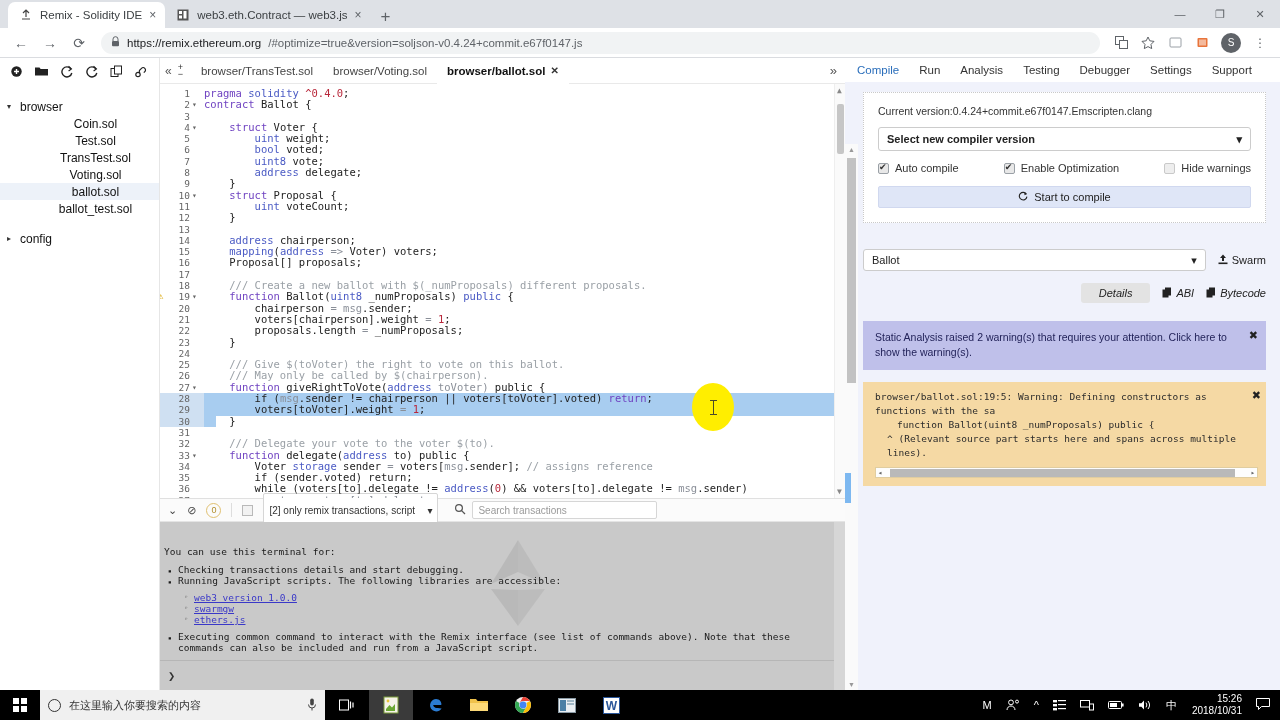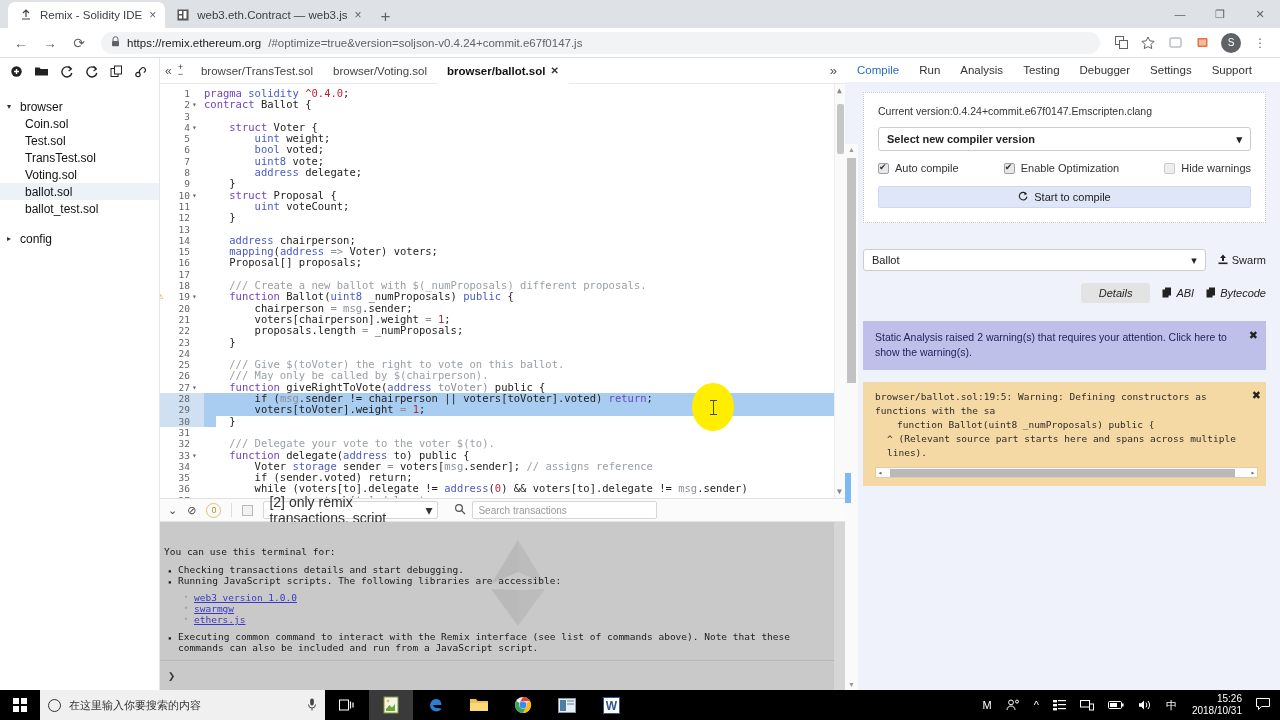--- a/index.html
+++ b/index.html
@@ -74,21 +74,21 @@
   }
   .fp-toolbar .fi {
     width:25px; height:24px; display:flex; align-items:center; justify-content:center;
     color:#222; font-size:12px;
   }
   .tree { padding:14px 0 0 0; font-size:12px; color:#111; }
   .tree-node {
     display:flex; align-items:center; gap:5px; height:17px; padding-left:7px;
   }
   .tree-node .caret { font-size:8px; color:#333; width:8px; }
-  .tree-child { padding-left:25px; height:17px; display:flex; align-items:center; }
+  .tree-child { padding-left:32px; height:17px; display:flex; align-items:center;justify-content:center; }
   .tree-child.sel { background:#edf2f9; }
   .tree-group2 { margin-top:13px; }
 
   
   .editorcol { position:absolute; left:160px; top:0; width:685px; height:632px; }
   .tabrow {
     height:26px; display:flex; align-items:center; background:#fff;
     border-bottom:1px solid #e9e9e9;
   }
   .chev-left { padding:0 4px 0 5px; color:#555; font-size:12px; }
@@ -161,21 +161,21 @@
   .term-toolbar .ti { font-size:11px; color:#444; }
   .pendbadge {
     width:15px; height:15px; border-radius:50%; border:1px solid #e0c070;
     color:#b08d2b; font-size:9px; display:flex; align-items:center; justify-content:center;
   }
   .tdiv { width:1px; height:14px; background:#ddd; }
   .tcheck { width:11px; height:11px; border:1px solid #b9b9b9; background:#f2f2f2; }
   .tselect {
     width:175px; height:18px; background:#fff; border:1px solid #d6d6d6;
     border-radius:2px; display:flex; align-items:center; justify-content:space-between;
-    padding:0 5px; font-size:14px; color:#333;
+    padding:16px 5px; font-size:10px; color:#333;
   }
   .tsearch {
     display:flex; align-items:center; gap:6px; margin-left:6px;
   }
   .tsearchbox {
     width:185px; height:18px; background:#fff; border:1px solid #d6d6d6;
     border-radius:2px; font-size:10px; color:#9a9a9a; display:flex;
     align-items:center; padding:0 5px;
   }
   .term-body {

